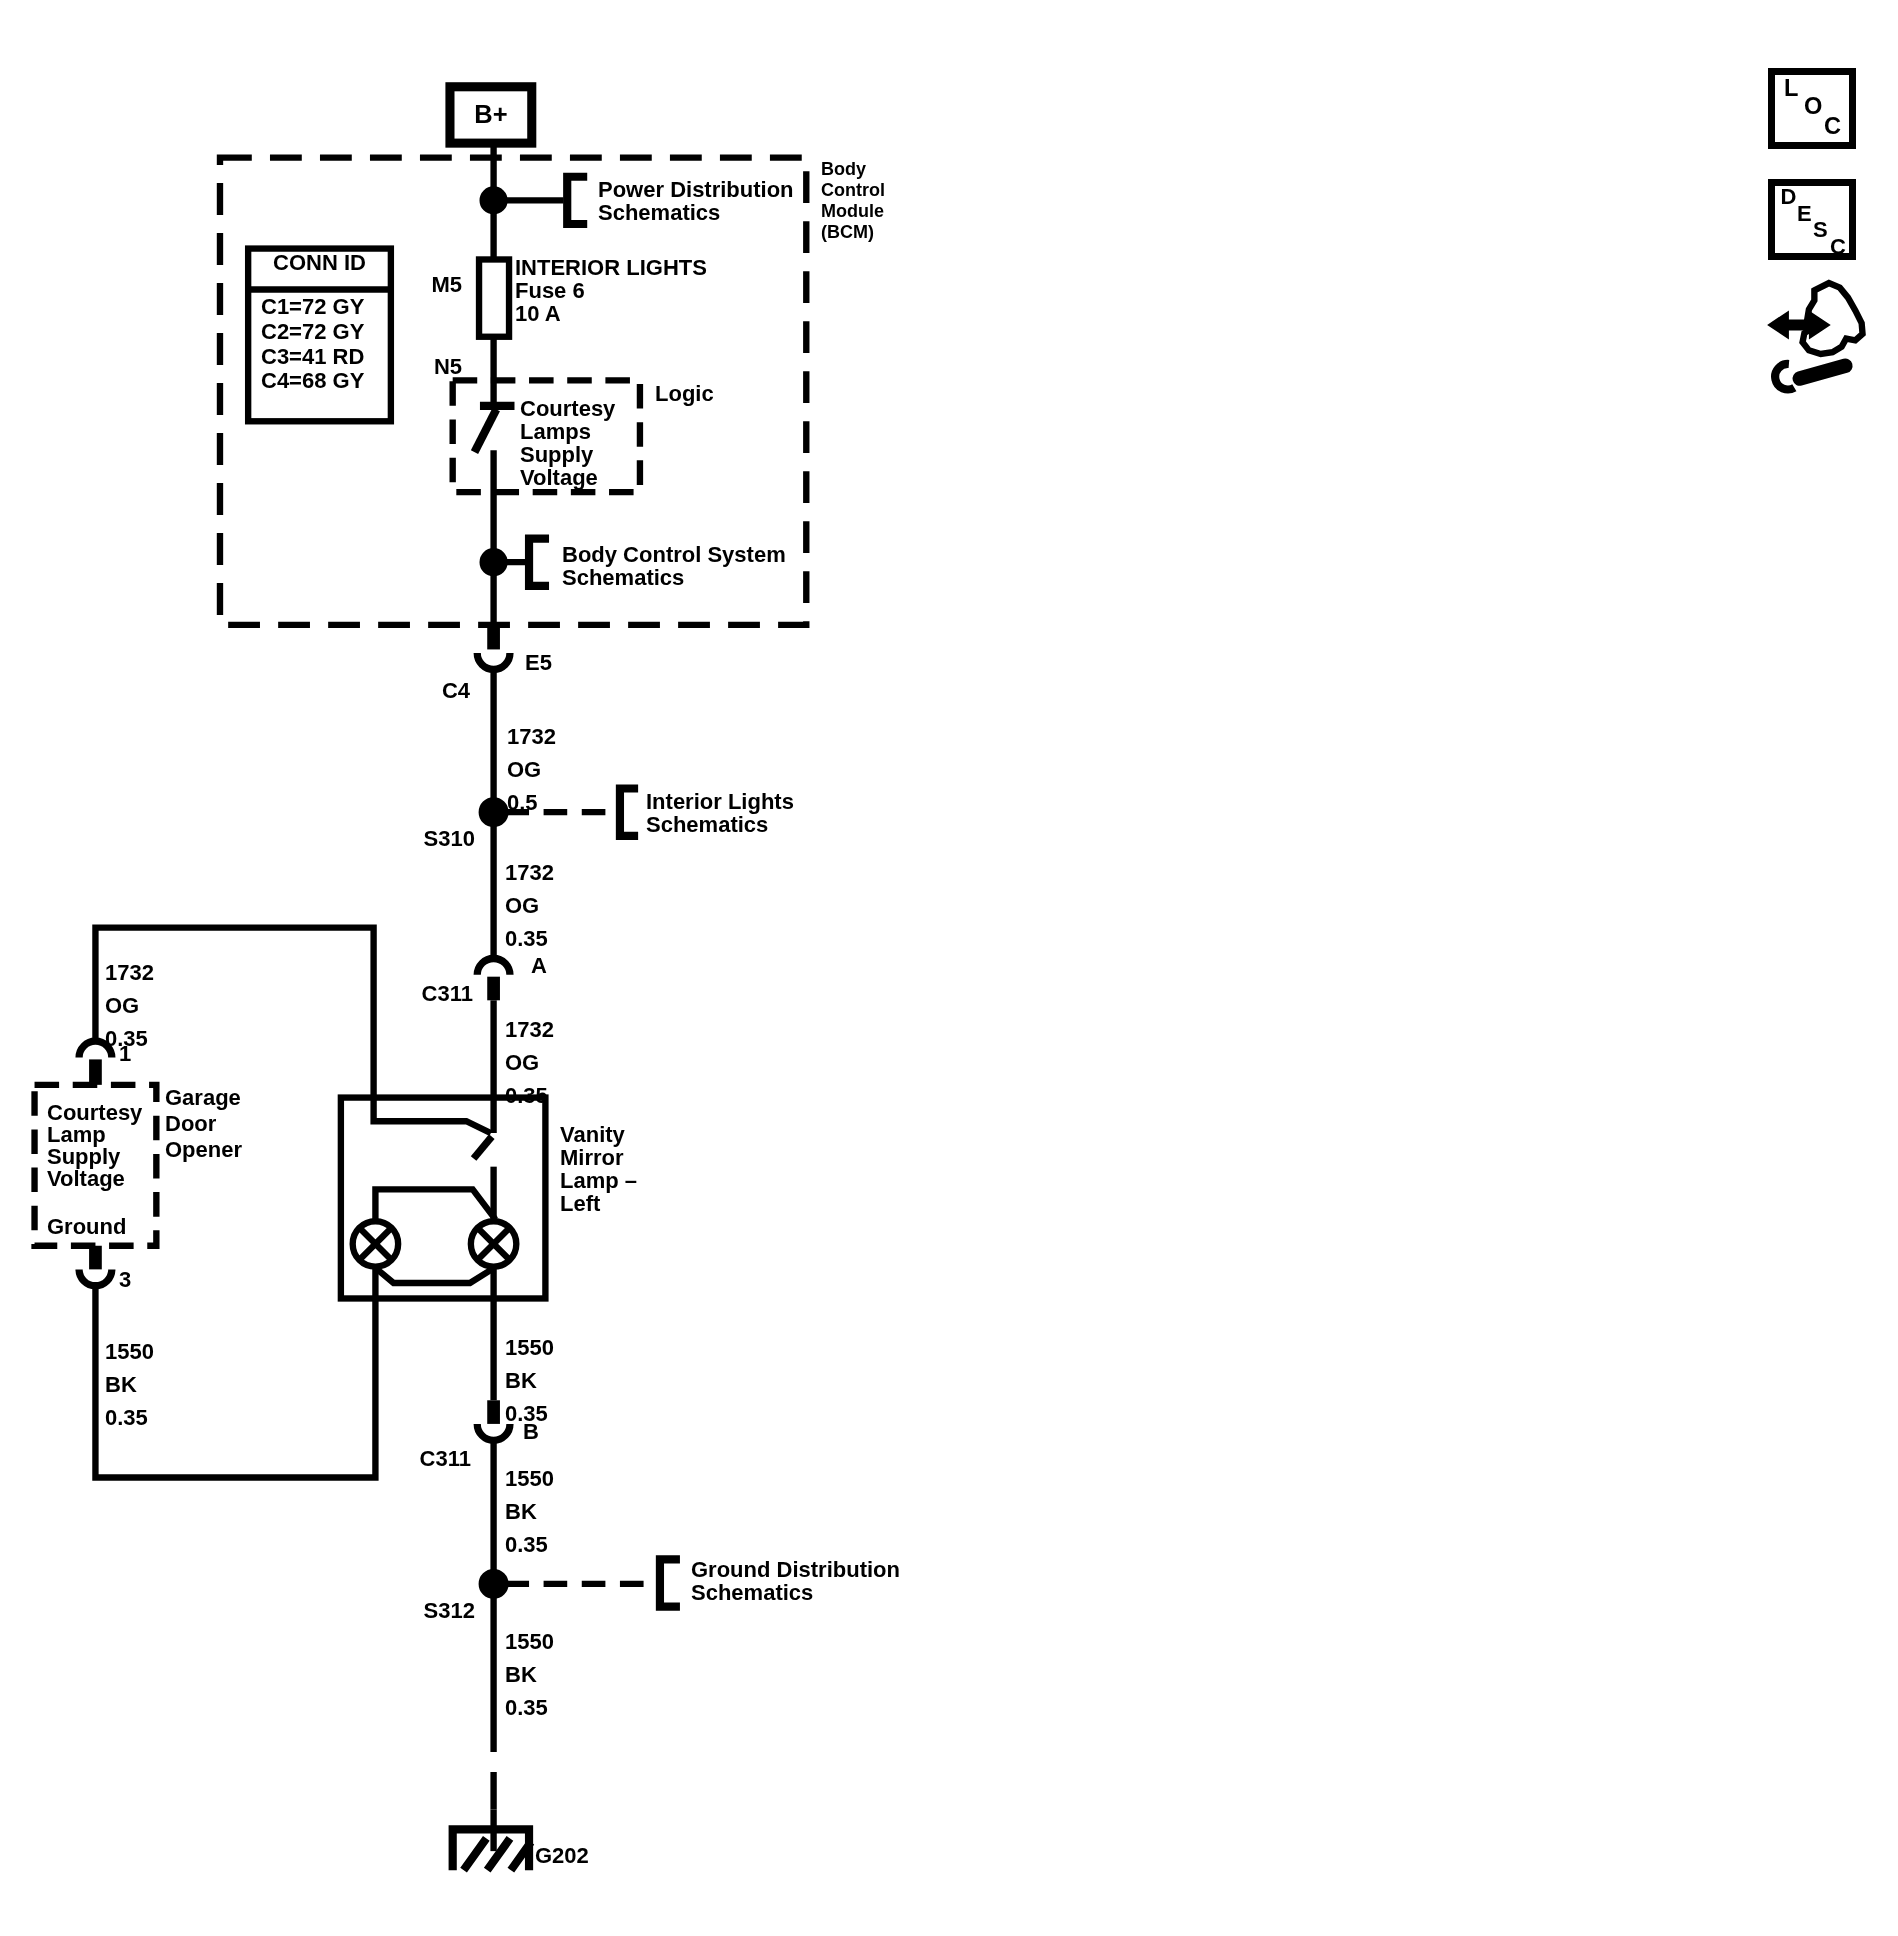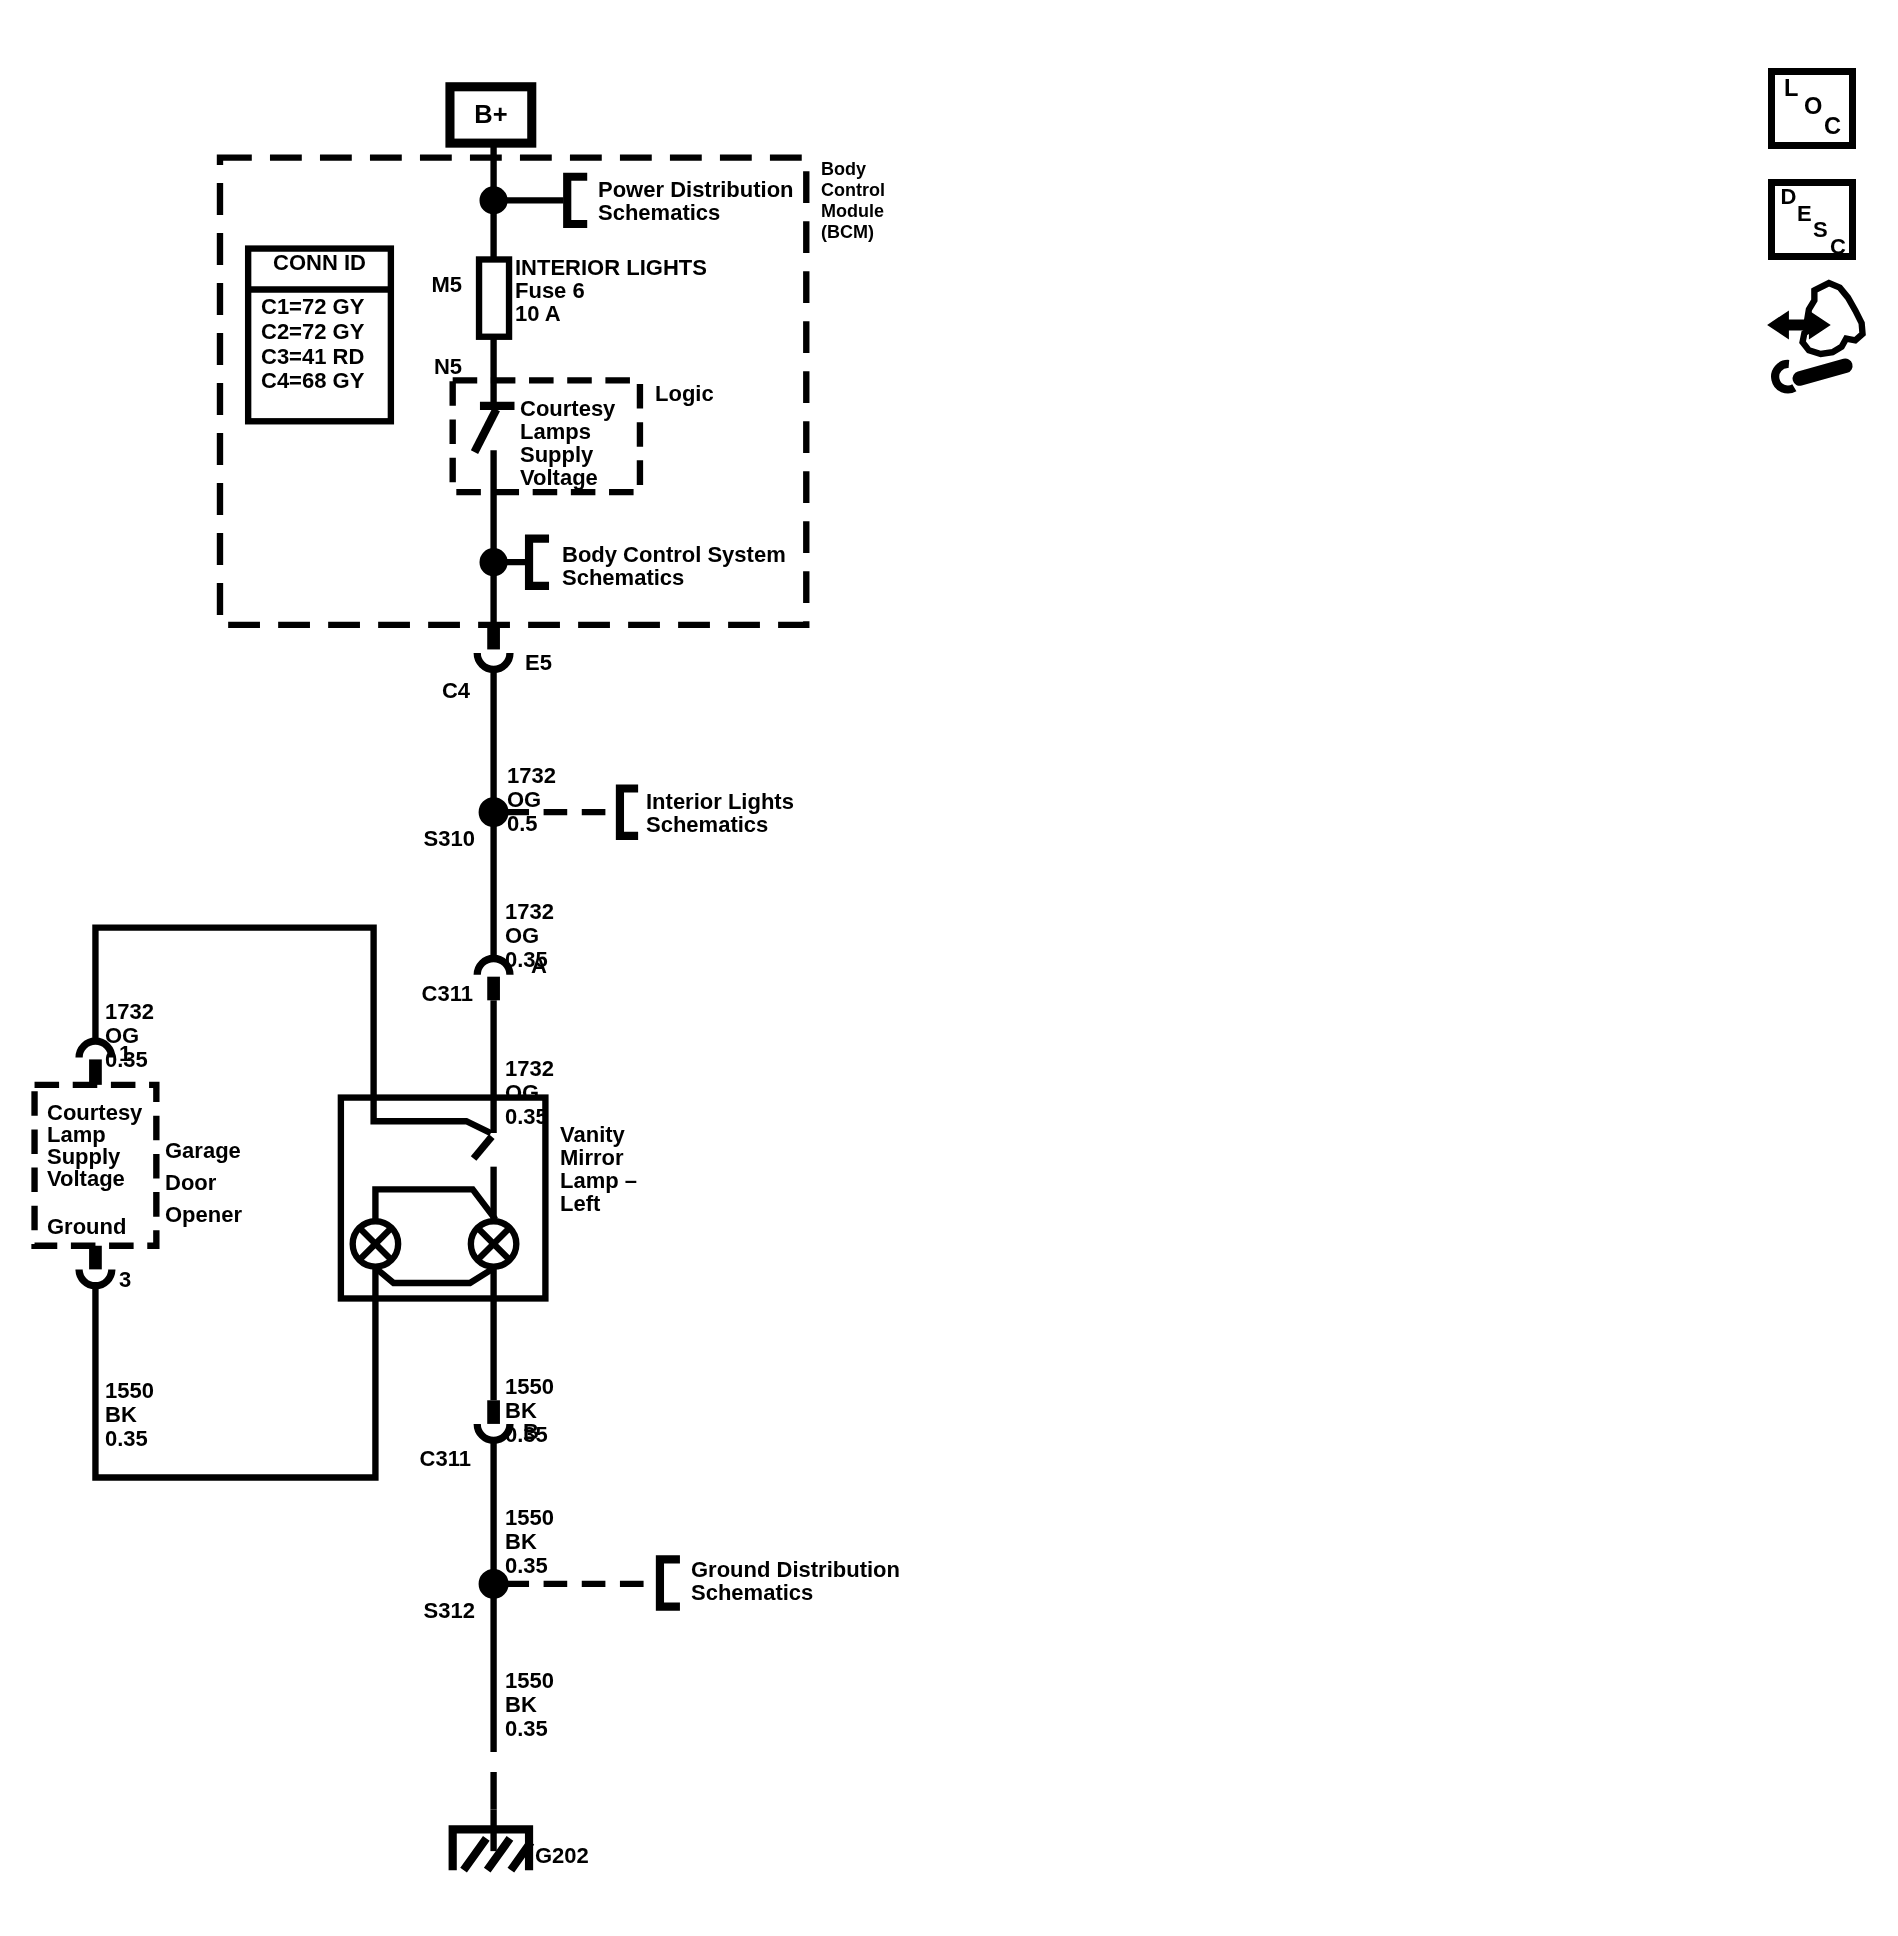--- a/index.html
+++ b/index.html
@@ -9,21 +9,21 @@
   }
   #diagram-svg { position:absolute; left:0; top:0; }
   .lbl {
     position:absolute;
     font:bold 22px "Liberation Sans", sans-serif;
     line-height:23px;
     white-space:pre-line;
     color:#000;
   }
   .ra { text-align:right;margin-top:28px; }
-  .wirelbl { line-height:24px;margin-top:44px; }
+  .wirelbl { line-height:33px; }
   .iconbox {
     position:absolute; width:74px; height:67px;
     border:7.3px solid #000; background:#fff;
   }
   .iconbox span { position:absolute; font:bold 23.6px "Liberation Sans", sans-serif; }
 </style>
 </head>
 <body>
 
 <div id="page">
@@ -197,21 +197,21 @@
   <div class="lbl wirelbl" style="left:505px; top:1013px;">1732
 OG
 0.35</div>
 
   <div class="lbl" style="left:119px; top:1042px;">1</div>
   <div class="lbl" style="left:47px; top:1102px; line-height:22px;">Courtesy
 Lamp
 Supply
 Voltage</div>
   <div class="lbl" style="left:47px; top:1215px;">Ground</div>
-  <div class="lbl" style="left:165px; top:1135px; line-height:32px;">Garage
+  <div class="lbl" style="left:165px; top:1085px; line-height:26px;">Garage
 Door
 Opener</div>
   <div class="lbl" style="left:119px; top:1268px;">3</div>
 
   <div class="lbl wirelbl" style="left:105px; top:1335px;">1550
 BK
 0.35</div>
 
   <div class="lbl" style="left:560px; top:1099px;margin-top:24px;">Vanity
 Mirror

